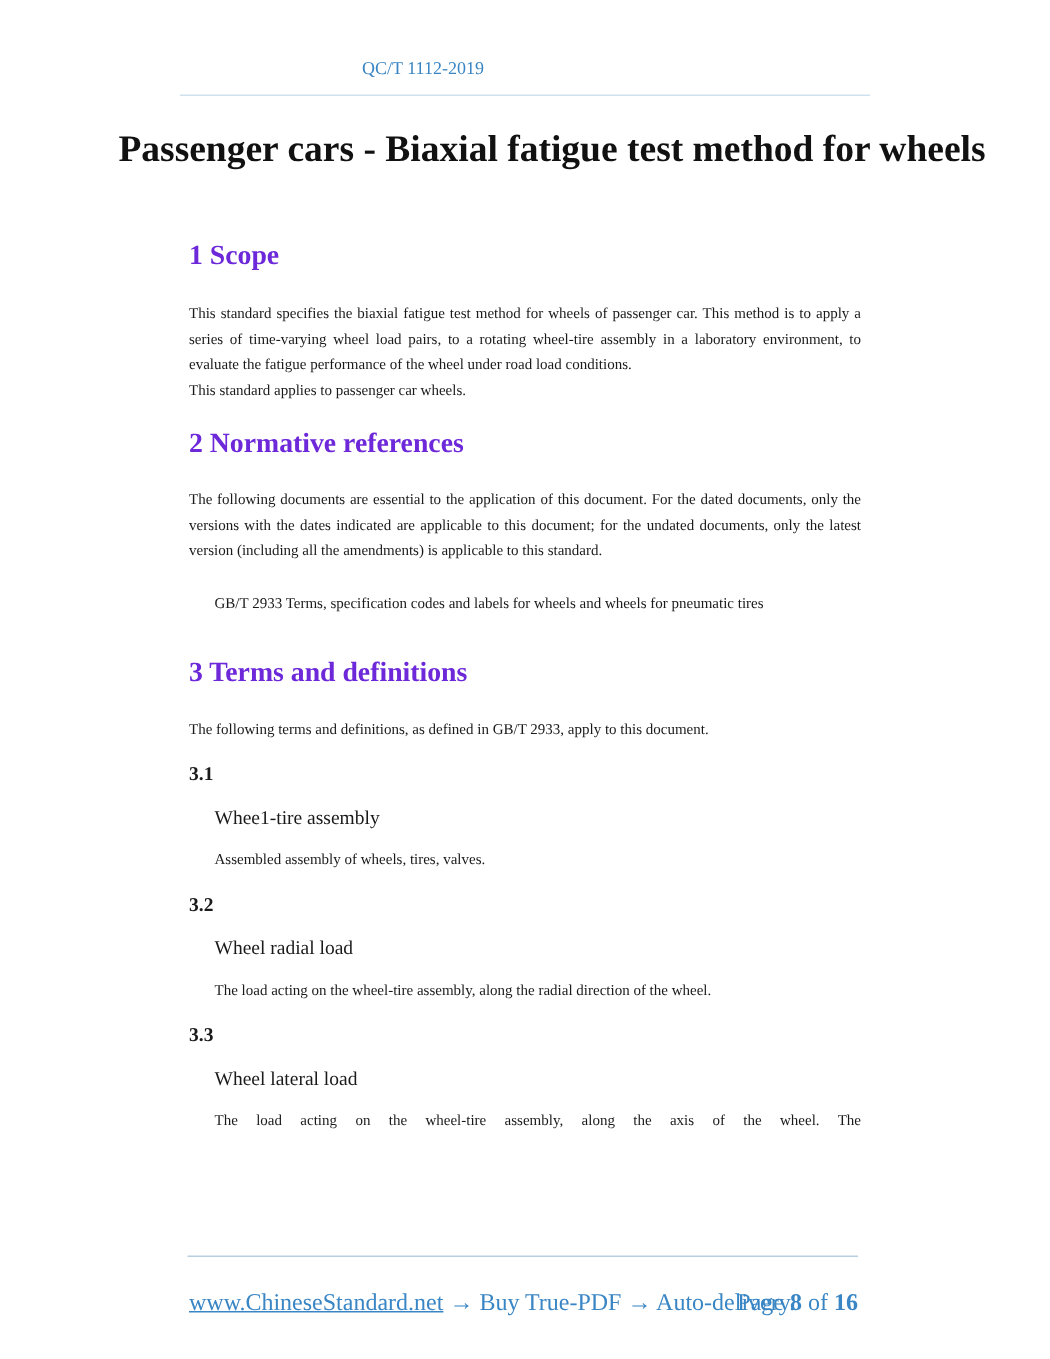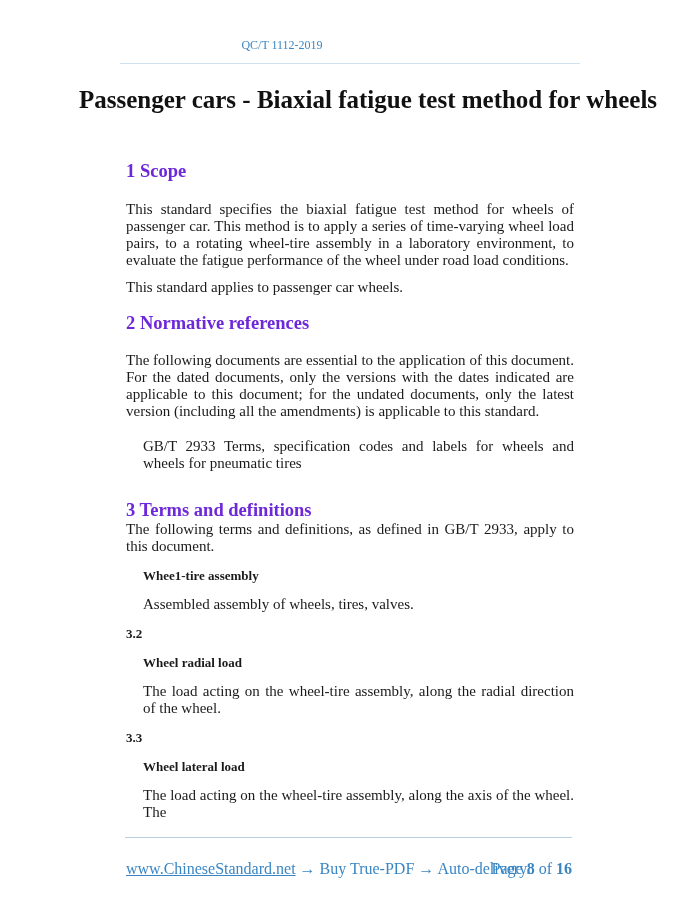--- a/index.html
+++ b/index.html
@@ -6,52 +6,53 @@
     body { width: 700px; height: 906px; position: relative; overflow: hidden;
       font-family: "Liberation Serif", "DejaVu Serif", serif; color: #1a1a1a; }
     .hdr { position: absolute; top: 38px; left: 0; width: 564px; text-align: center;
       font-size: 12px; color: #3a86c4; }
     .hdr-line { position: absolute; top: 63px; left: 120px; width: 460px; height: 0;
       border-top: 1px solid #cfe1ec; }
     .title { position: absolute; top: 86px; left: 0; width: 700px; text-align: center;
       font-size: 25px; font-weight: bold; color: #111; margin-left: 18px; }
     .content { position: absolute; top: 160px; left: 126px; width: 448px; }
     h2 { margin: 0; font-size: 18.5px; font-weight: bold; color: #6d28d9; line-height: 22px; }
-    p { margin: 0; font-size: 15px; line-height: 17px; text-align: justify; }
+    p { margin: 0; font-size: 10px; line-height: 17px; text-align: justify; }
     .ind { padding-left: 17px; }
     .num { font-size: 13px; font-weight: bold; line-height: 17px; }
-    .term { font-size: 13px; font-weight: bold; line-height: 17px; padding-left: 17px; }
+    .term { font-size: 13px; font-weight: normal; line-height: 17px; padding-left: 17px; }
     .ftr-line { position: absolute; top: 837px; left: 125px; width: 447px; height: 0;
       border-top: 1px solid #b7cfe0; }
     .ftr { position: absolute; top: 860px; left: 126px; width: 446px; font-size: 16px;
       color: #3a86c4; }
     .ftr a { color: #3a86c4; text-decoration: underline; }
     .ftr .right { position: absolute; right: 0; top: 0; }
     .ftr b { font-weight: bold; }
   </style>
 </head>
 <body>
 
 <div class="hdr">QC/T 1112-2019</div>
 <div class="hdr-line"></div>
 
 <div class="title">Passenger cars - Biaxial fatigue test method for wheels</div>
 
 <div class="content">
   <h2>1 Scope</h2>
   <p style="margin-top:19px">This standard specifies the biaxial fatigue test method for wheels of passenger car. This method is to apply a series of time-varying wheel load pairs, to a rotating wheel-tire assembly in a laboratory environment, to evaluate the fatigue performance of the wheel under road load conditions.</p>
-  <p style="margin-top:10px">This standard applies to passenger car wheels.</p>
+  <p style="">This standard applies to passenger car wheels.</p>
 
   <h2 style="margin-top:16px">2 Normative references</h2>
   <p style="margin-top:18px">The following documents are essential to the application of this document. For the dated documents, only the versions with the dates indicated are applicable to this document; for the undated documents, only the latest version (including all the amendments) is applicable to this standard.</p>
   <p class="ind" style="margin-top:18px">GB/T 2933 Terms, specification codes and labels for wheels and wheels for pneumatic tires</p>
 
   <h2 style="margin-top:27px">3 Terms and definitions</h2>
-  <p style="">The following terms and definitions, as defined in GB/T 2933, apply to this document.</p>
+  <p style="margin-top:18px">The following terms and definitions, as defined in GB/T 2933, apply to this document.</p>
 
+  <div style="margin-top:12px" class="num">3.1</div>
   <div style="margin-top:12px" class="term">Whee1-tire assembly</div>
   <p class="ind" style="margin-top:12px">Assembled assembly of wheels, tires, valves.</p>
 
   <div style="margin-top:12px" class="num">3.2</div>
   <div style="margin-top:12px" class="term">Wheel radial load</div>
   <p class="ind" style="margin-top:12px">The load acting on the wheel-tire assembly, along the radial direction of the wheel.</p>
 
   <div style="margin-top:12px" class="num">3.3</div>
   <div style="margin-top:12px" class="term">Wheel lateral load</div>
   <p class="ind" style="margin-top:12px;text-align:justify;text-align-last:justify">The load acting on the wheel-tire assembly, along the axis of the wheel. The</p>

